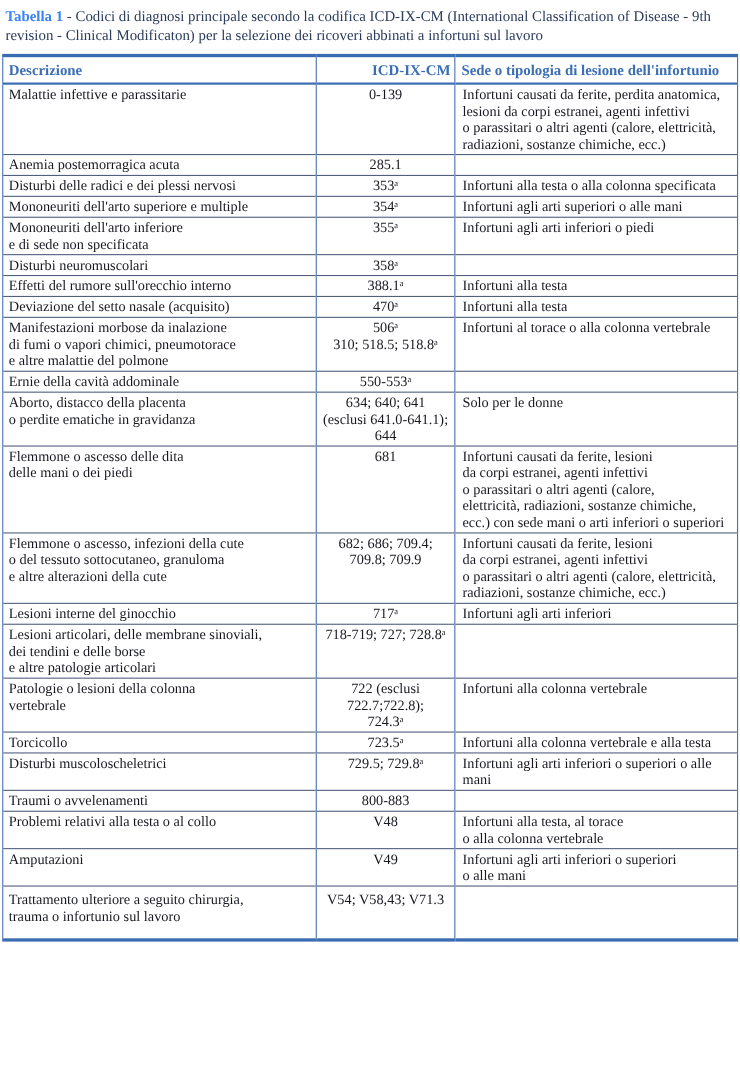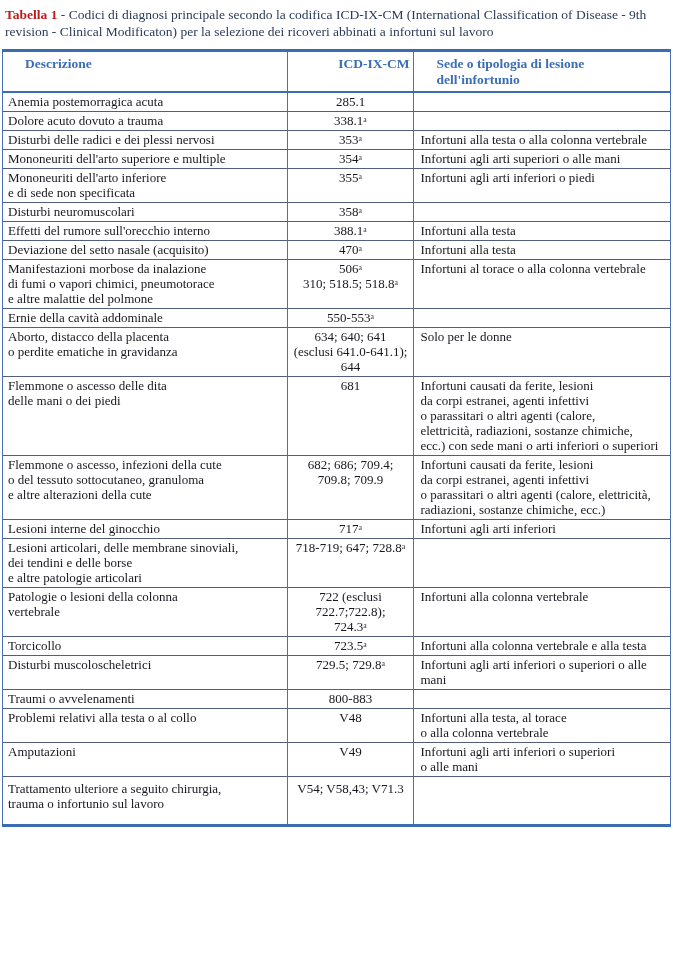--- a/index.html
+++ b/index.html
@@ -14,21 +14,21 @@
 
   
   .table-title {
     font-size: 13.5px;
     line-height: 17px;
     margin: 2px 2px 9px 3px;
     color: #2b3b5c;
   }
   .title-accent {
     font-weight: bold;
-    color: #b91c1c;
+    color: #3b82f6;
   }
 
   
   table {
     border-collapse: collapse;
     width: 669px;
     table-layout: fixed;
   }
   col.c-desc { width: 42.6%; }
   col.c-code { width: 19.0%; }
@@ -43,21 +43,21 @@
     border-right: 1px solid #4a6fb5;
     padding: 1px 4px 2px 4px;
     overflow: hidden;
   }
   th {
     font-weight: bold;
     color: #3b6eb5;
     text-align: left;
     font-size: 13.5px;
     line-height: 16px;
-    padding: 4px 4px 3px 22px;
+    padding: 4px 4px 3px 5px;
     border-top: 3px solid #3a6cb3;
     border-bottom: 2px solid #3a6cb3;
   }
   th.code-col { text-align: right; }
 
   td { border-top: 1px solid #515f7d; }
   td.desc-cell { text-align: left; padding-left: 5px; }
   td.code-cell { text-align: center; }
   td.sede-cell { text-align: left; padding-left: 6px; }
 
@@ -81,37 +81,40 @@
         <col class="c-sede">
     </colgroup>
     <thead>
       <tr>
         <th class="desc-col">Descrizione</th>
         <th class="code-col">ICD-IX-CM</th>
         <th class="sede-col">Sede o tipologia di lesione dell'infortunio</th>
       </tr>
     </thead>
     <tbody>
+    <tr>
+      <td class="desc-cell">Malattie infettive e parassitarie</td>
+      <td class="code-cell">0-139</td>
+      <td class="sede-cell">Infortuni causati da ferite, perdita anatomica,
+lesioni da corpi estranei, agenti infettivi
+o parassitari o altri agenti (calore, elettricità,
+radiazioni, sostanze chimiche, ecc.)</td>
+    </tr>
 
     <tr>
       <td class="desc-cell">Anemia postemorragica acuta</td>
       <td class="code-cell">285.1</td>
       <td class="sede-cell"></td>
     </tr>
 
-    <tr>
-      <td class="desc-cell">Dolore acuto dovuto a trauma</td>
-      <td class="code-cell">338.1ᵃ</td>
-      <td class="sede-cell"></td>
-    </tr>
 
     <tr>
       <td class="desc-cell">Disturbi delle radici e dei plessi nervosi</td>
       <td class="code-cell">353ᵃ</td>
-      <td class="sede-cell">Infortuni alla testa o alla colonna vertebrale</td>
+      <td class="sede-cell">Infortuni alla testa o alla colonna specificata</td>
     </tr>
 
     <tr>
       <td class="desc-cell">Mononeuriti dell'arto superiore e multiple</td>
       <td class="code-cell">354ᵃ</td>
       <td class="sede-cell">Infortuni agli arti superiori o alle mani</td>
     </tr>
 
     <tr>
       <td class="desc-cell">Mononeuriti dell'arto inferiore
@@ -190,21 +193,21 @@
     <tr>
       <td class="desc-cell">Lesioni interne del ginocchio</td>
       <td class="code-cell">717ᵃ</td>
       <td class="sede-cell">Infortuni agli arti inferiori</td>
     </tr>
 
     <tr>
       <td class="desc-cell">Lesioni articolari, delle membrane sinoviali,
 dei tendini e delle borse
 e altre patologie articolari</td>
-      <td class="code-cell">718-719; 647; 728.8ᵃ</td>
+      <td class="code-cell">718-719; 727; 728.8ᵃ</td>
       <td class="sede-cell"></td>
     </tr>
 
     <tr>
       <td class="desc-cell">Patologie o lesioni della colonna
 vertebrale</td>
       <td class="code-cell">722 (esclusi 722.7;722.8);
 724.3ᵃ</td>
       <td class="sede-cell">Infortuni alla colonna vertebrale</td>
     </tr>

